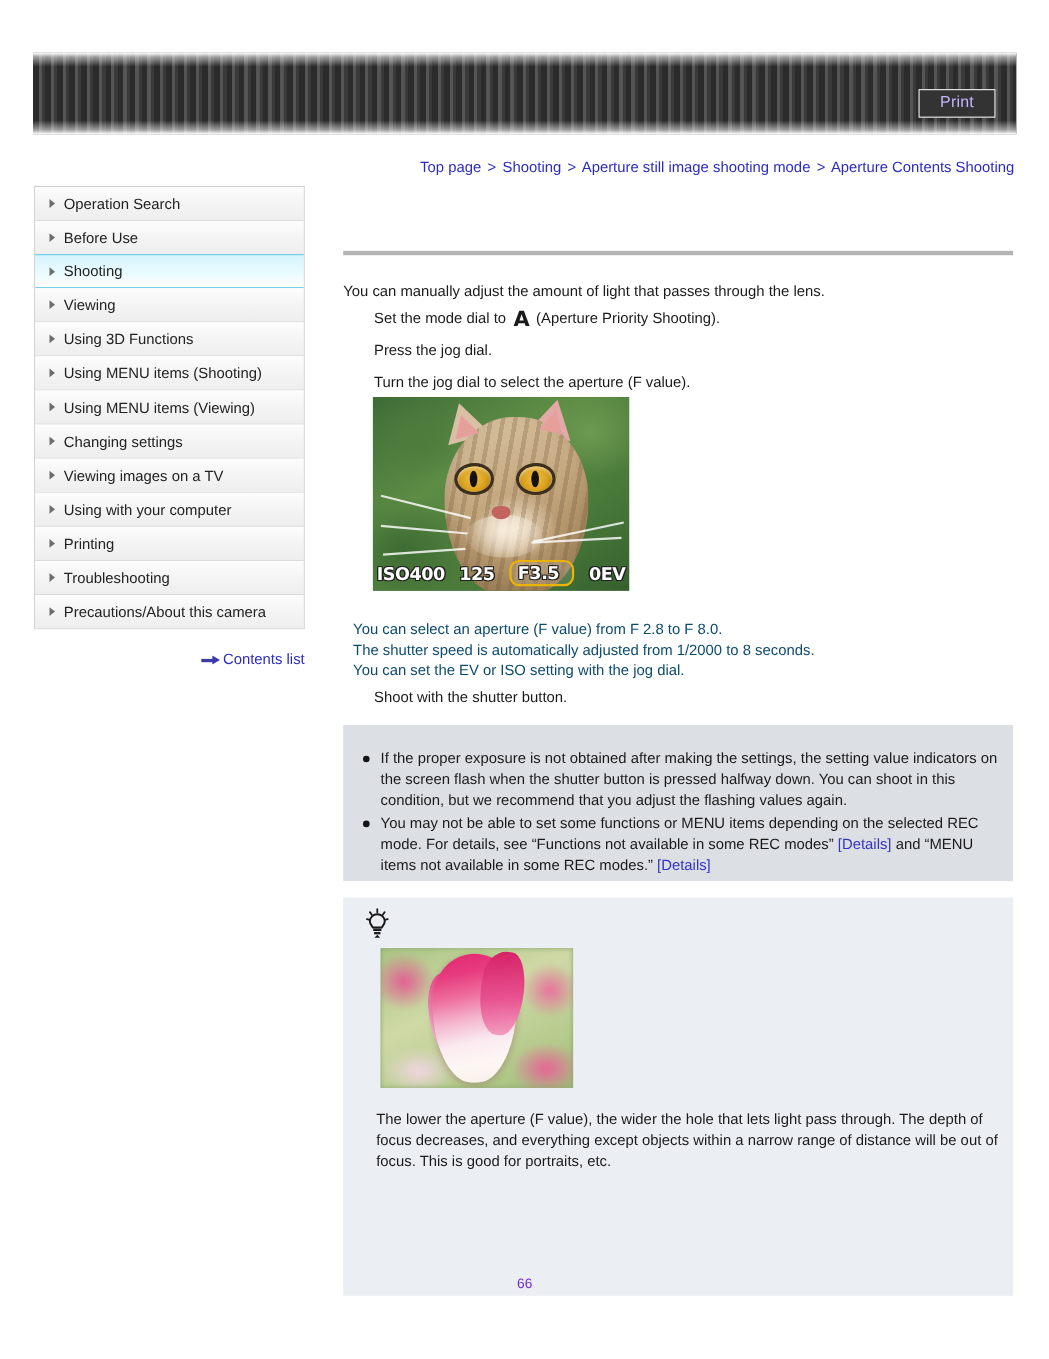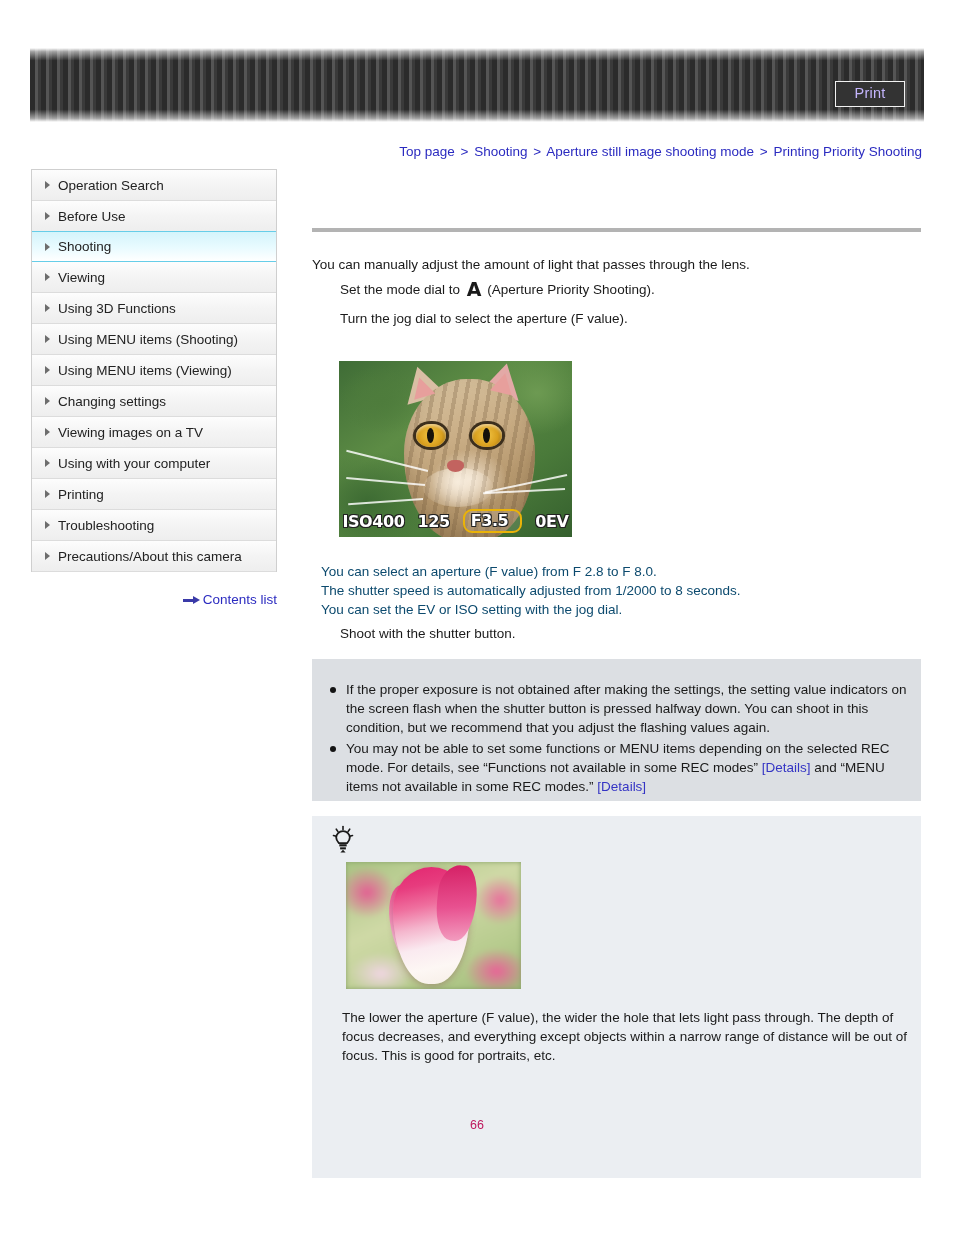--- a/index.html
+++ b/index.html
@@ -423,42 +423,42 @@
     width: 570px;
     font-size: 13.5px;
     line-height: 19.2px;
     color: #1a1a1a;
   }
 
   
   #page-number {
     position: absolute;
     left: 312px;
-    top: 1118px;
+    top: 1160px;
     width: 330px;
     text-align: center;
     font-size: 12.5px;
-    color: #be185d;
+    color: #6d28d9;
   }
 </style>
 </head>
 <body>
 
 <div id="header-bar">
   <div id="print-button">Print</div>
 </div>
 
 <div id="breadcrumb">
   <span class="crumb">Top page</span>
   <span class="sep">&gt;</span>
   <span class="crumb">Shooting</span>
   <span class="sep">&gt;</span>
   <span class="crumb">Aperture still image shooting mode</span>
   <span class="sep">&gt;</span>
-  <span class="crumb">Printing Priority Shooting</span>
+  <span class="crumb">Aperture Contents Shooting</span>
 </div>
 
 <div id="sidebar">
   <div class="side-item">
     <span class="tri"></span>
     <span>Operation Search</span>
   </div>
   <div class="side-item">
     <span class="tri"></span>
     <span>Before Use</span>
@@ -517,20 +517,21 @@
 <div id="title-rule"></div>
 
 <div id="intro">You can manually adjust the amount of light that passes through the lens.</div>
 
 <div id="steps">
   <div class="step">
     <span>Set the mode dial to</span>
     <span class="mode-a">A</span>
     <span>(Aperture Priority Shooting).</span>
   </div>
+  <div class="step">Press the jog dial.</div>
   <div class="step">Turn the jog dial to select the aperture (F value).</div>
 </div>
 
 <div id="cat-photo">
   <div class="cat-bg"></div>
   <div class="ear left"></div>
   <div class="ear right"></div>
   <div class="cat-body">
     <div class="cat-stripes"></div>
   </div>

